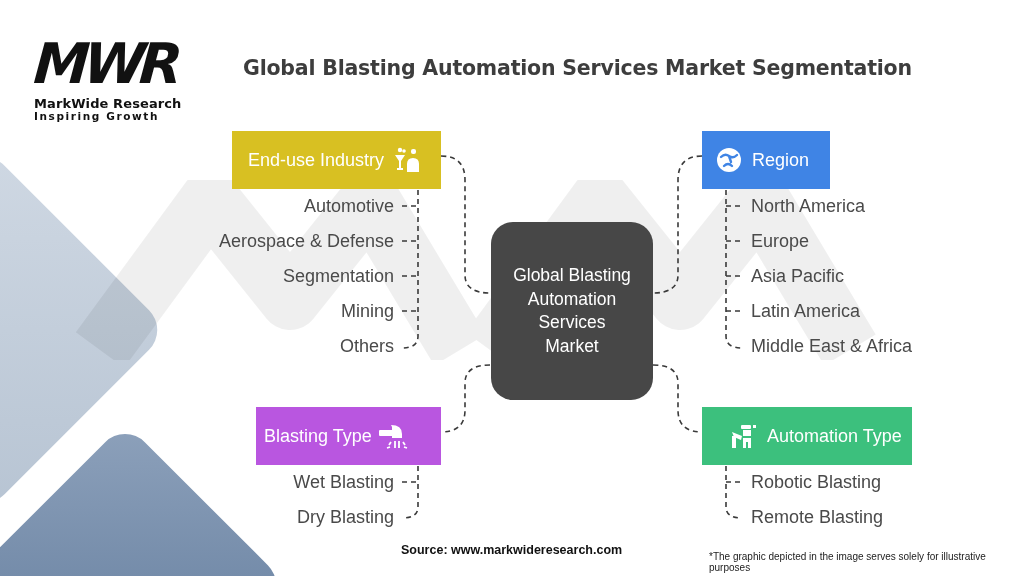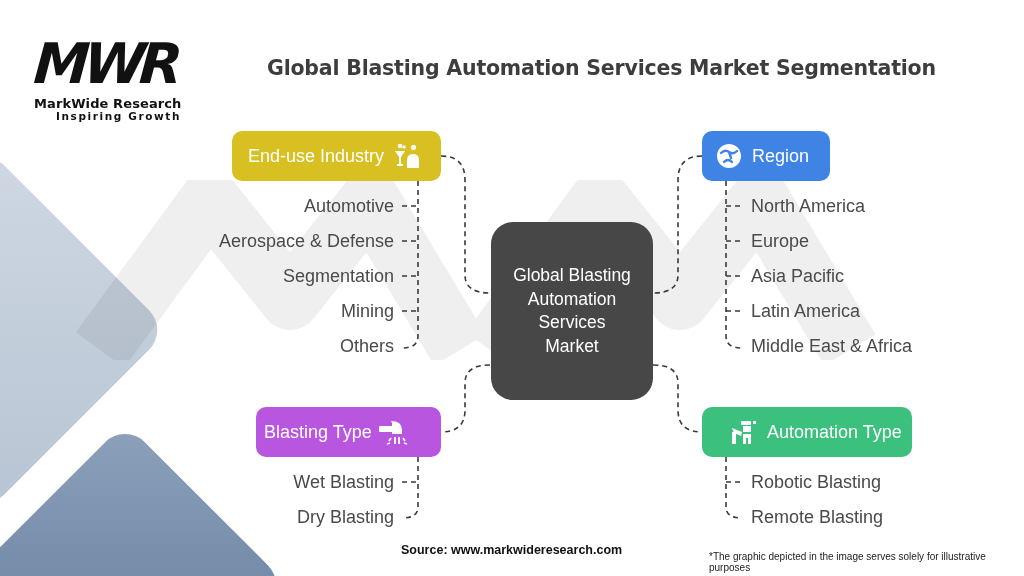--- a/index.html
+++ b/index.html
@@ -5,25 +5,25 @@
   html, body { margin: 0; padding: 0; }
   body { width: 1024px; height: 576px; position: relative; overflow: hidden; background: #ffffff; font-family: "Liberation Sans", sans-serif; }
   .bg-shape1 { position: absolute; left: -120px; top: 195px; width: 260px; height: 260px; transform: rotate(45deg); transform-origin: center; border-radius: 28px;
     background: linear-gradient(135deg, #cfd8e3 0%, #b7c4d3 100%); left: -145px; top: 200px; }
   .bg-shape2 { position: absolute; left: 10px; top: 470px; width: 230px; height: 230px; transform: rotate(45deg); border-radius: 28px;
     background: linear-gradient(135deg, #8da1bb 0%, #5a7597 100%); }
   .watermark { position: absolute; left: 60px; top: 180px; width: 960px; height: 180px; opacity: 0.06; pointer-events: none; }
   .logo { position: absolute; left: 34px; top: 38px; width: 155px; }
   .logo-mark { font-family: "DejaVu Sans", sans-serif; font-weight: 900; font-size: 56px; letter-spacing: -6px; color: #111; line-height: 52px; font-style: italic; transform: skewX(-4deg); }
   .logo-name { font-family: "DejaVu Sans", sans-serif; font-weight: 700; font-size: 13px; color: #111; margin-top: 6px; letter-spacing: 0.1px; }
-  .logo-tag { font-family: "DejaVu Sans", sans-serif; font-weight: 700; font-size: 10.5px; color: #111; letter-spacing: 1.6px; margin-left: 22px; margin-top: -1px; }
-  .title { position: absolute; left: 243px; top: 56px; font-family: "DejaVu Sans", sans-serif; font-weight: 700; font-size: 20.5px; color: #3d3d3d; letter-spacing: -0.2px; margin-left: 24px; }
+  .logo-tag { font-family: "DejaVu Sans", sans-serif; font-weight: 700; font-size: 10.5px; color: #111; letter-spacing: 1.6px; margin-left: 0; margin-top: -1px; }
+  .title { position: absolute; left: 243px; top: 56px; font-family: "DejaVu Sans", sans-serif; font-weight: 700; font-size: 20.5px; color: #3d3d3d; letter-spacing: -0.2px; }
   .center-box { position: absolute; left: 491px; top: 222px; width: 162px; height: 178px; background: #474747; border-radius: 22px; display: flex; align-items: center; justify-content: center; text-align: center; color: #ffffff; font-size: 17.5px; line-height: 23.5px; }
   .center-box span { display: block; width: 120px; }
-  .cat { position: absolute; height: 50px; border-radius: 10px; color: #ffffff; font-size: 18px; display: flex; align-items: center; box-sizing: border-box; }
+  .cat { position: absolute; height: 58px; border-radius: 0; color: #ffffff; font-size: 18px; display: flex; align-items: center; box-sizing: border-box; }
   .cat .lbl { white-space: nowrap; }
   .cat .ico { width: 30px; height: 30px; display: inline-flex; align-items: center; justify-content: center; }
   .cat-end { left: 232px; top: 131px; width: 209px; background: #d8c022; padding-left: 16px; }
   .cat-end .ico { margin-left: 8px; }
   .cat-region { left: 702px; top: 131px; width: 128px; background: #3f84e5; padding-left: 12px; }
   .cat-region .ico { margin-right: 8px; }
   .cat-blast { left: 256px; top: 407px; width: 185px; background: #b956e0; padding-left: 8px; }
   .cat-blast .ico { margin-left: 6px; }
   .cat-auto { left: 702px; top: 407px; width: 210px; background: #3cc07d; padding-left: 27px; }
   .cat-auto .ico { margin-right: 8px; }

